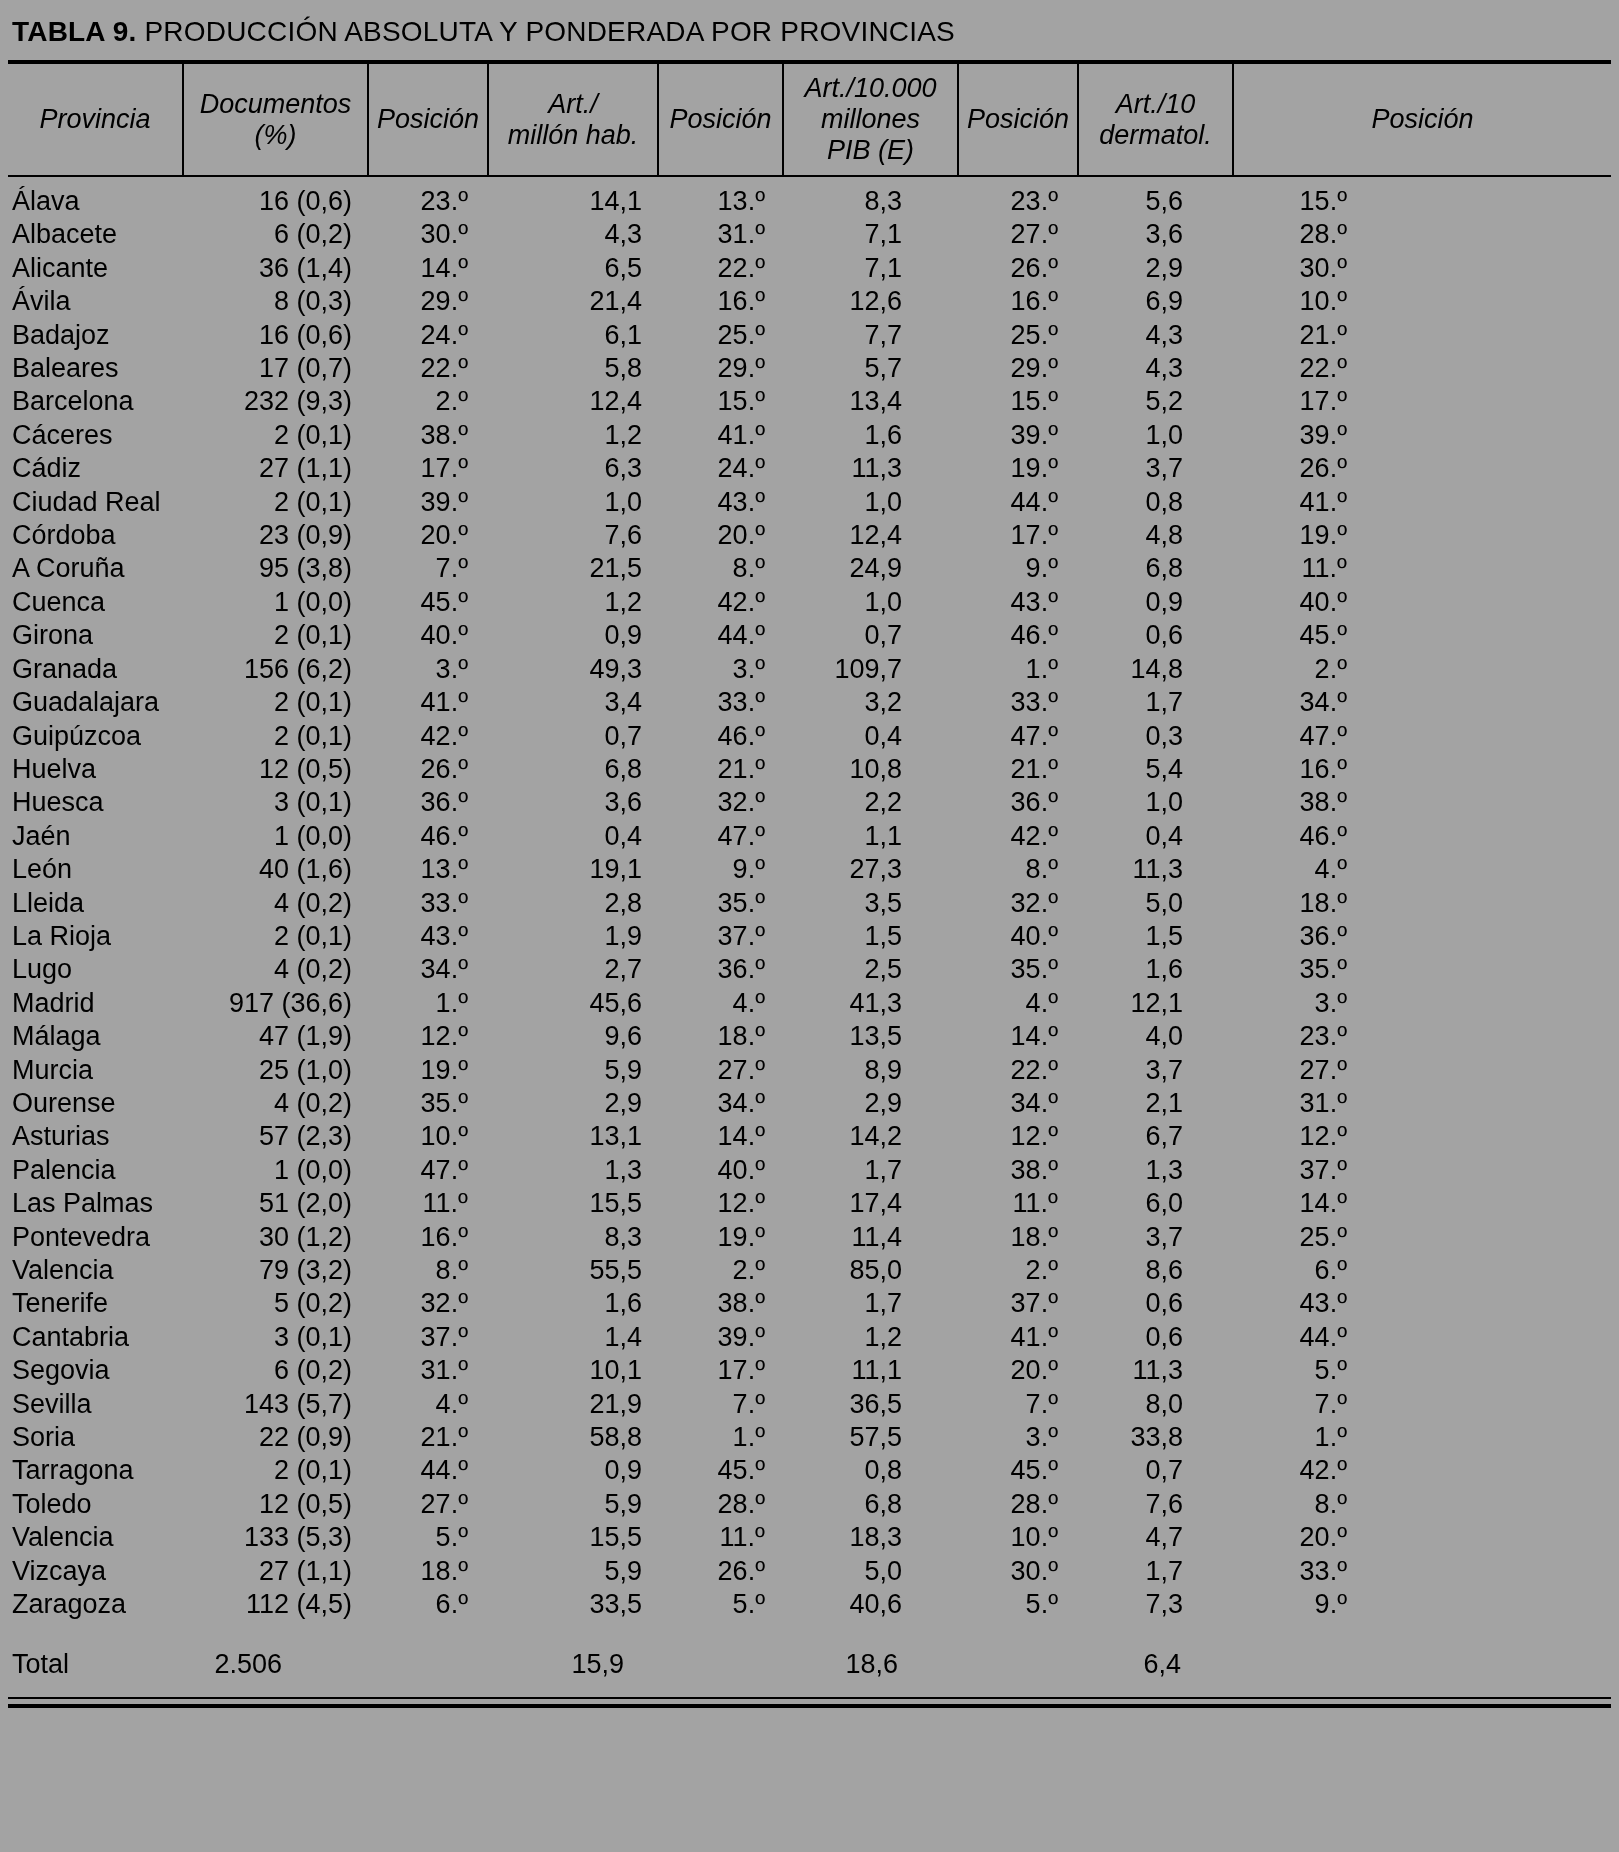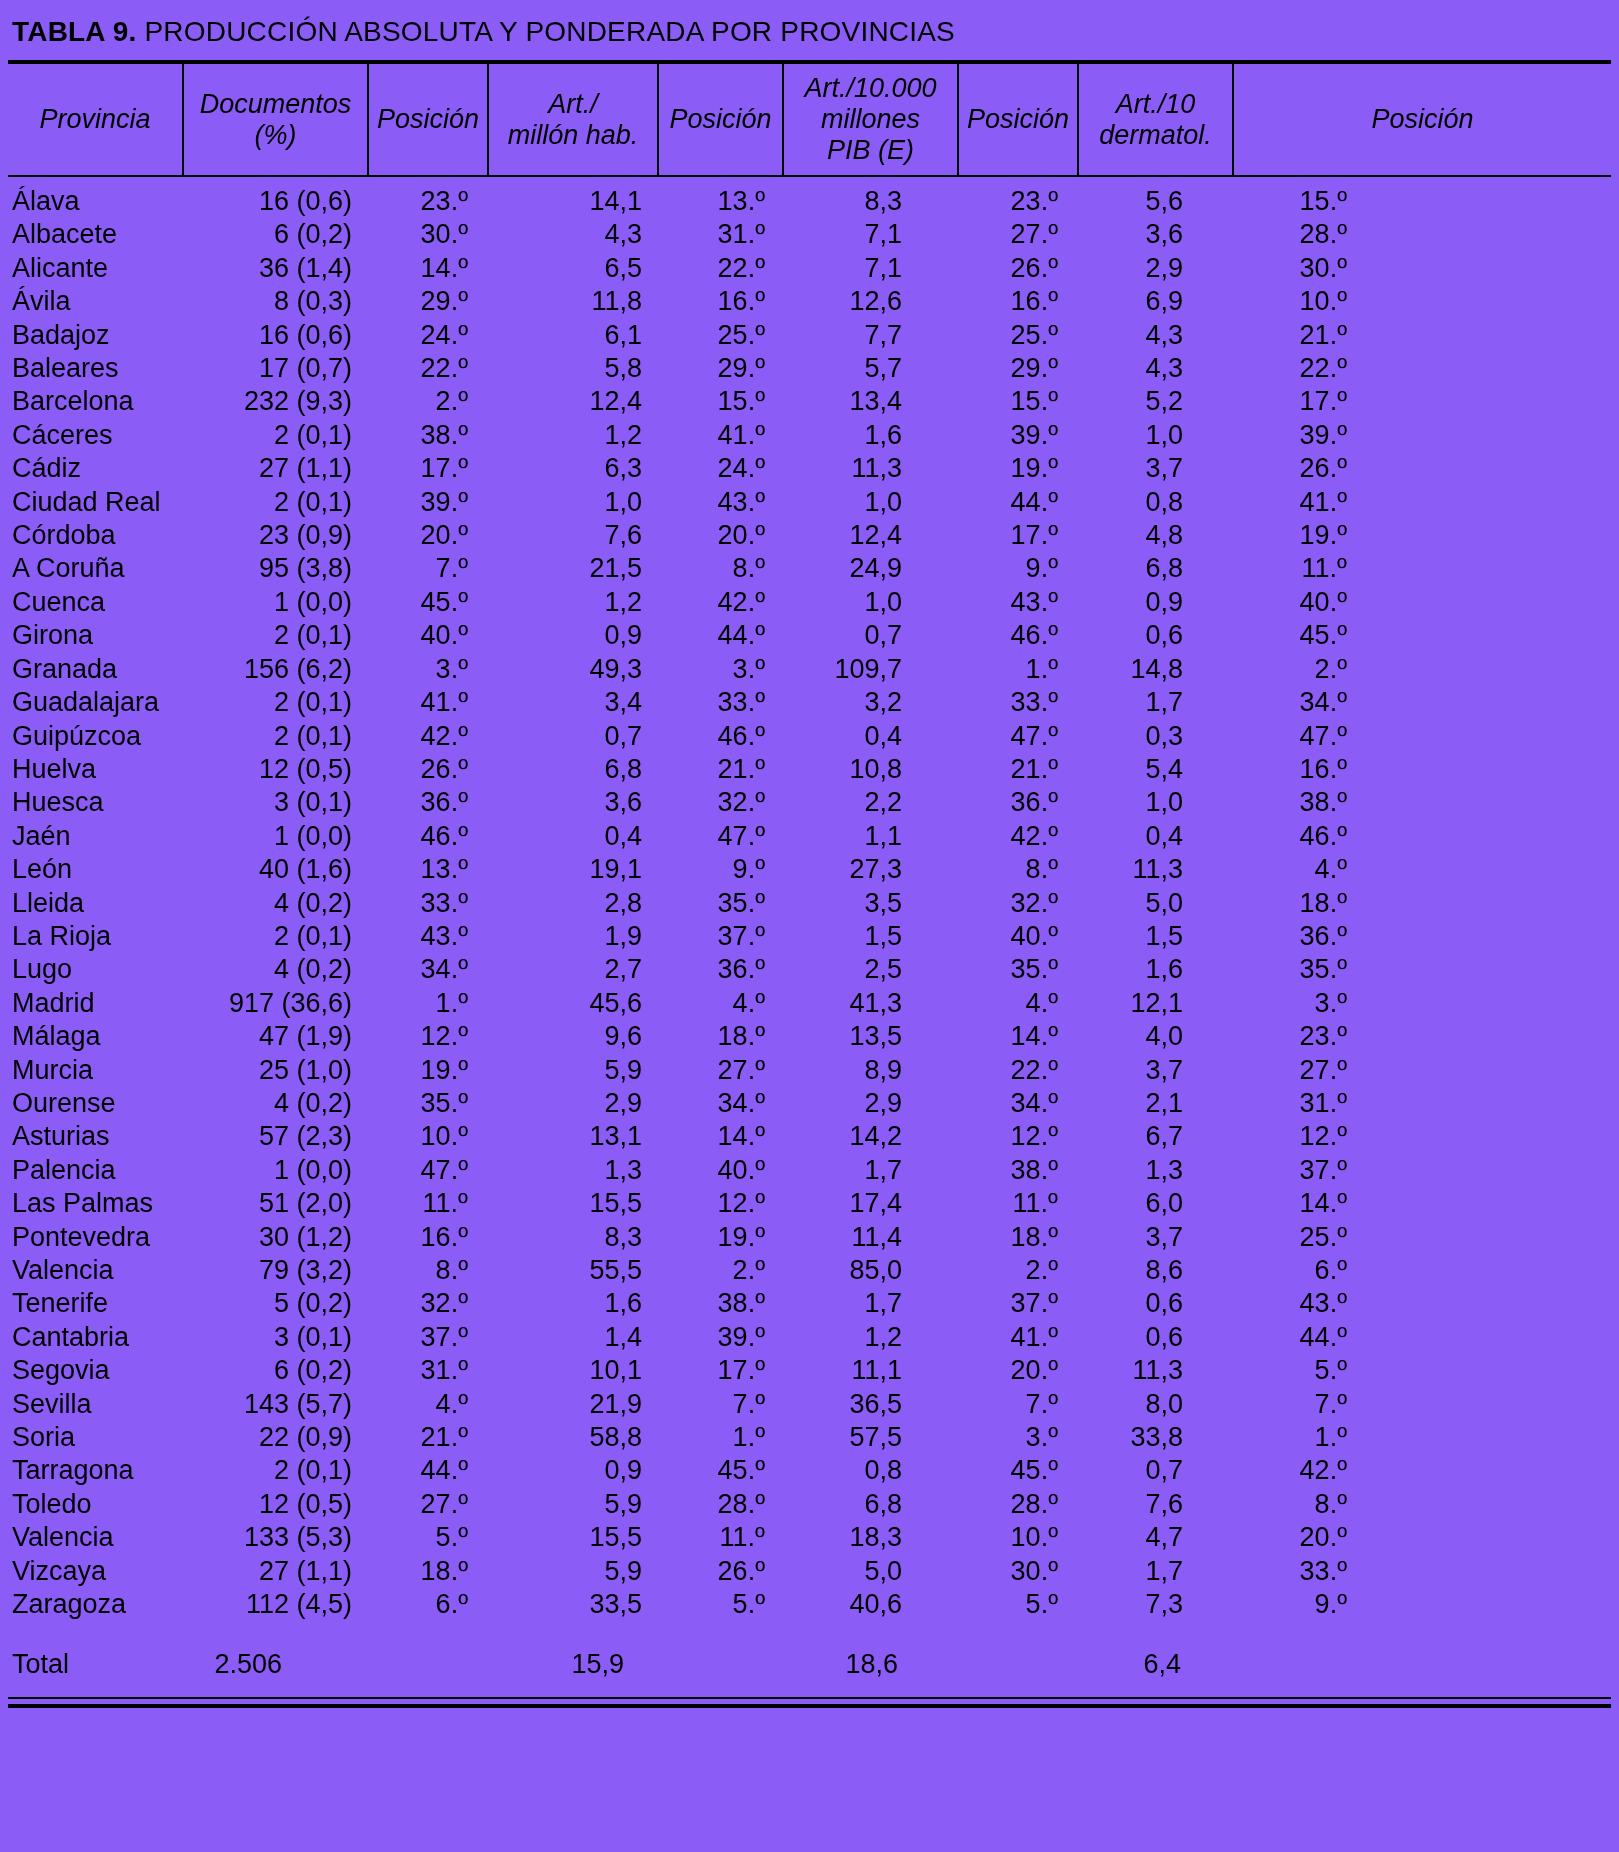--- a/index.html
+++ b/index.html
@@ -2,21 +2,21 @@
 <html><head>
 <meta charset="utf-8">
 <style>
   * { box-sizing: border-box; }
   html, body { margin: 0; padding: 0; background: #ffffff; color: #000000; }
   body { font-family: "Liberation Sans", sans-serif; }
   .page {
     width: 1619px;
     height: 1852px;
     padding: 16px 8px 0 8px;
-    background: #8b5cf6;
+    background: #a3a3a3;
     overflow: hidden;
   }
   .title {
     font-size: 28px;
     line-height: 32px;
     margin: 0 0 12px 4px;
     letter-spacing: 0.2px;
   }
   .title .t-label { font-weight: bold; }
   .title .t-text  { font-weight: normal; }
@@ -142,21 +142,21 @@
           <td class="col-4">22.º</td>
           <td class="col-5">7,1</td>
           <td class="col-6">26.º</td>
           <td class="col-7">2,9</td>
           <td class="col-8">30.º</td>
         </tr>
         <tr>
           <td class="col-0">Ávila</td>
           <td class="col-1">8 (0,3)</td>
           <td class="col-2">29.º</td>
-          <td class="col-3">11,8</td>
+          <td class="col-3">21,4</td>
           <td class="col-4">16.º</td>
           <td class="col-5">12,6</td>
           <td class="col-6">16.º</td>
           <td class="col-7">6,9</td>
           <td class="col-8">10.º</td>
         </tr>
         <tr>
           <td class="col-0">Badajoz</td>
           <td class="col-1">16 (0,6)</td>
           <td class="col-2">24.º</td>

